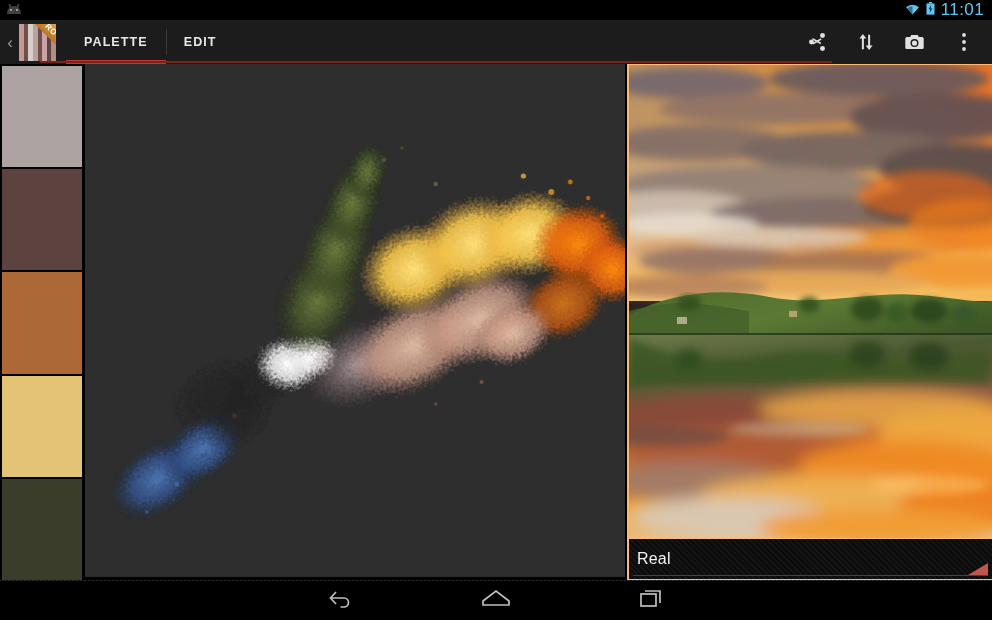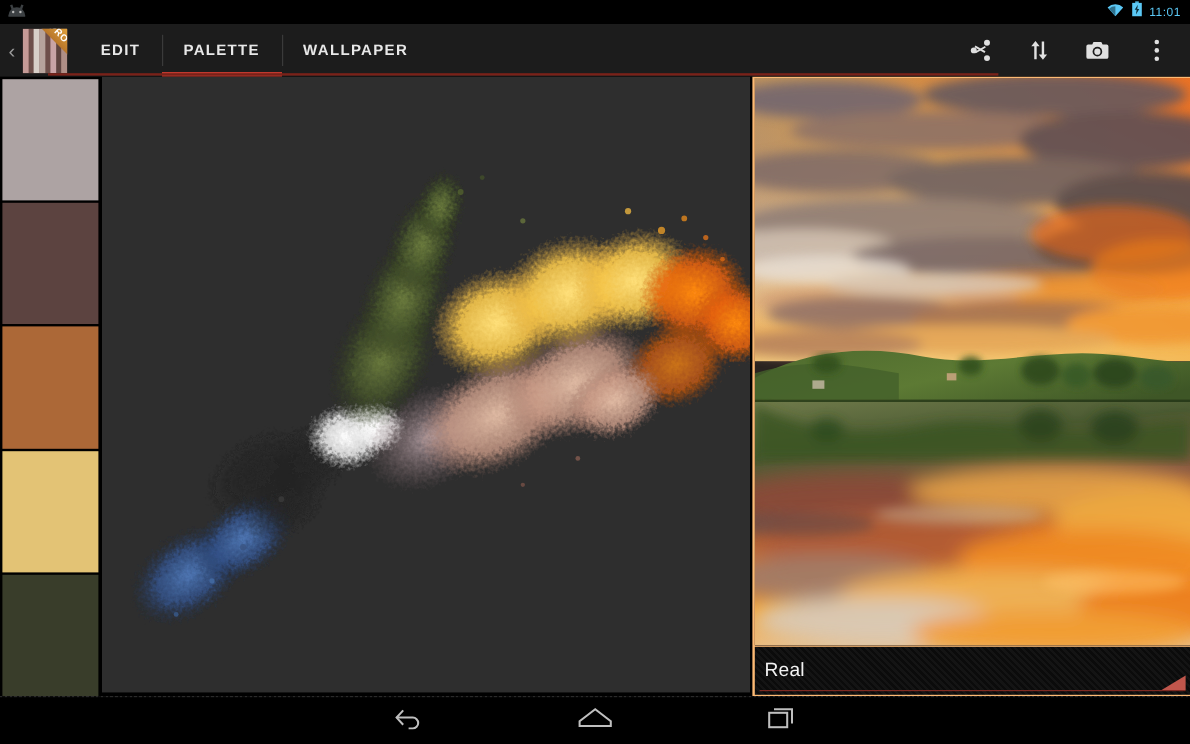--- a/index.html
+++ b/index.html
@@ -11,21 +11,21 @@
   }
   #app { position:relative; width:992px; height:620px; background:#000; }
 
   
   .statusbar{
     position:absolute; left:0; top:0; width:992px; height:20px;
     background:#000; display:flex; align-items:center;
   }
   .sb-left{ display:flex; align-items:center; padding-left:6px; gap:6px;}
   .sb-right{ margin-left:auto; display:flex; align-items:center; gap:6px; padding-right:8px;}
-  .sb-time{ color:#5BC8F5; font-size:10px; letter-spacing:.4px; }
+  .sb-time{ color:#5BC8F5; font-size:17px; letter-spacing:.4px; }
   .andy{ width:16px; height:12px; position:relative; }
   .andy .head{
     position:absolute; left:1px; top:2px; width:14px; height:8px;
     background:#3c4043; border-radius:7px 7px 0 0;
   }
   .andy .ear{ position:absolute; width:2px; height:4px; background:#3c4043; top:0px; transform:rotate(-20deg);}
   .andy .ear.l{ left:3px; } .andy .ear.r{ right:3px; transform:rotate(20deg);}
   .andy .eye{ position:absolute; top:5px; width:2px;height:2px;background:#bbb;border-radius:50%;}
   .andy .eye.l{ left:4px;} .andy .eye.r{ right:4px;}
 
@@ -174,23 +174,22 @@
         <i style="background:#B6A39C"></i>
         <i style="background:#6E4F4A"></i>
         <i style="background:#C9A3A6"></i>
         <i style="background:#5E4340"></i>
         <i style="background:#AF8E86"></i>
       </div>
       <div class="pro">PRO</div>
     </div>
 
     <div class="tabs">
+      <div class="tab active">PALETTE</div>
       <div class="tab">EDIT</div>
-      <div class="tab active">PALETTE</div>
-      <div class="tab">WALLPAPER</div>
     </div>
 
     <div class="abar-actions">
       <div class="abar-btn">
         <span>
           <svg width="22" height="22" viewBox="0 0 24 24" fill="#E0E0E0">
             <circle cx="18" cy="5" r="2.7"></circle>
               <circle cx="18" cy="19" r="2.7"></circle>
               <circle cx="6" cy="12" r="2.7"></circle>
             <rect x="7.5" y="7.6" width="10.5" height="1.7" transform="rotate(30 7.5 7.6)"></rect>

